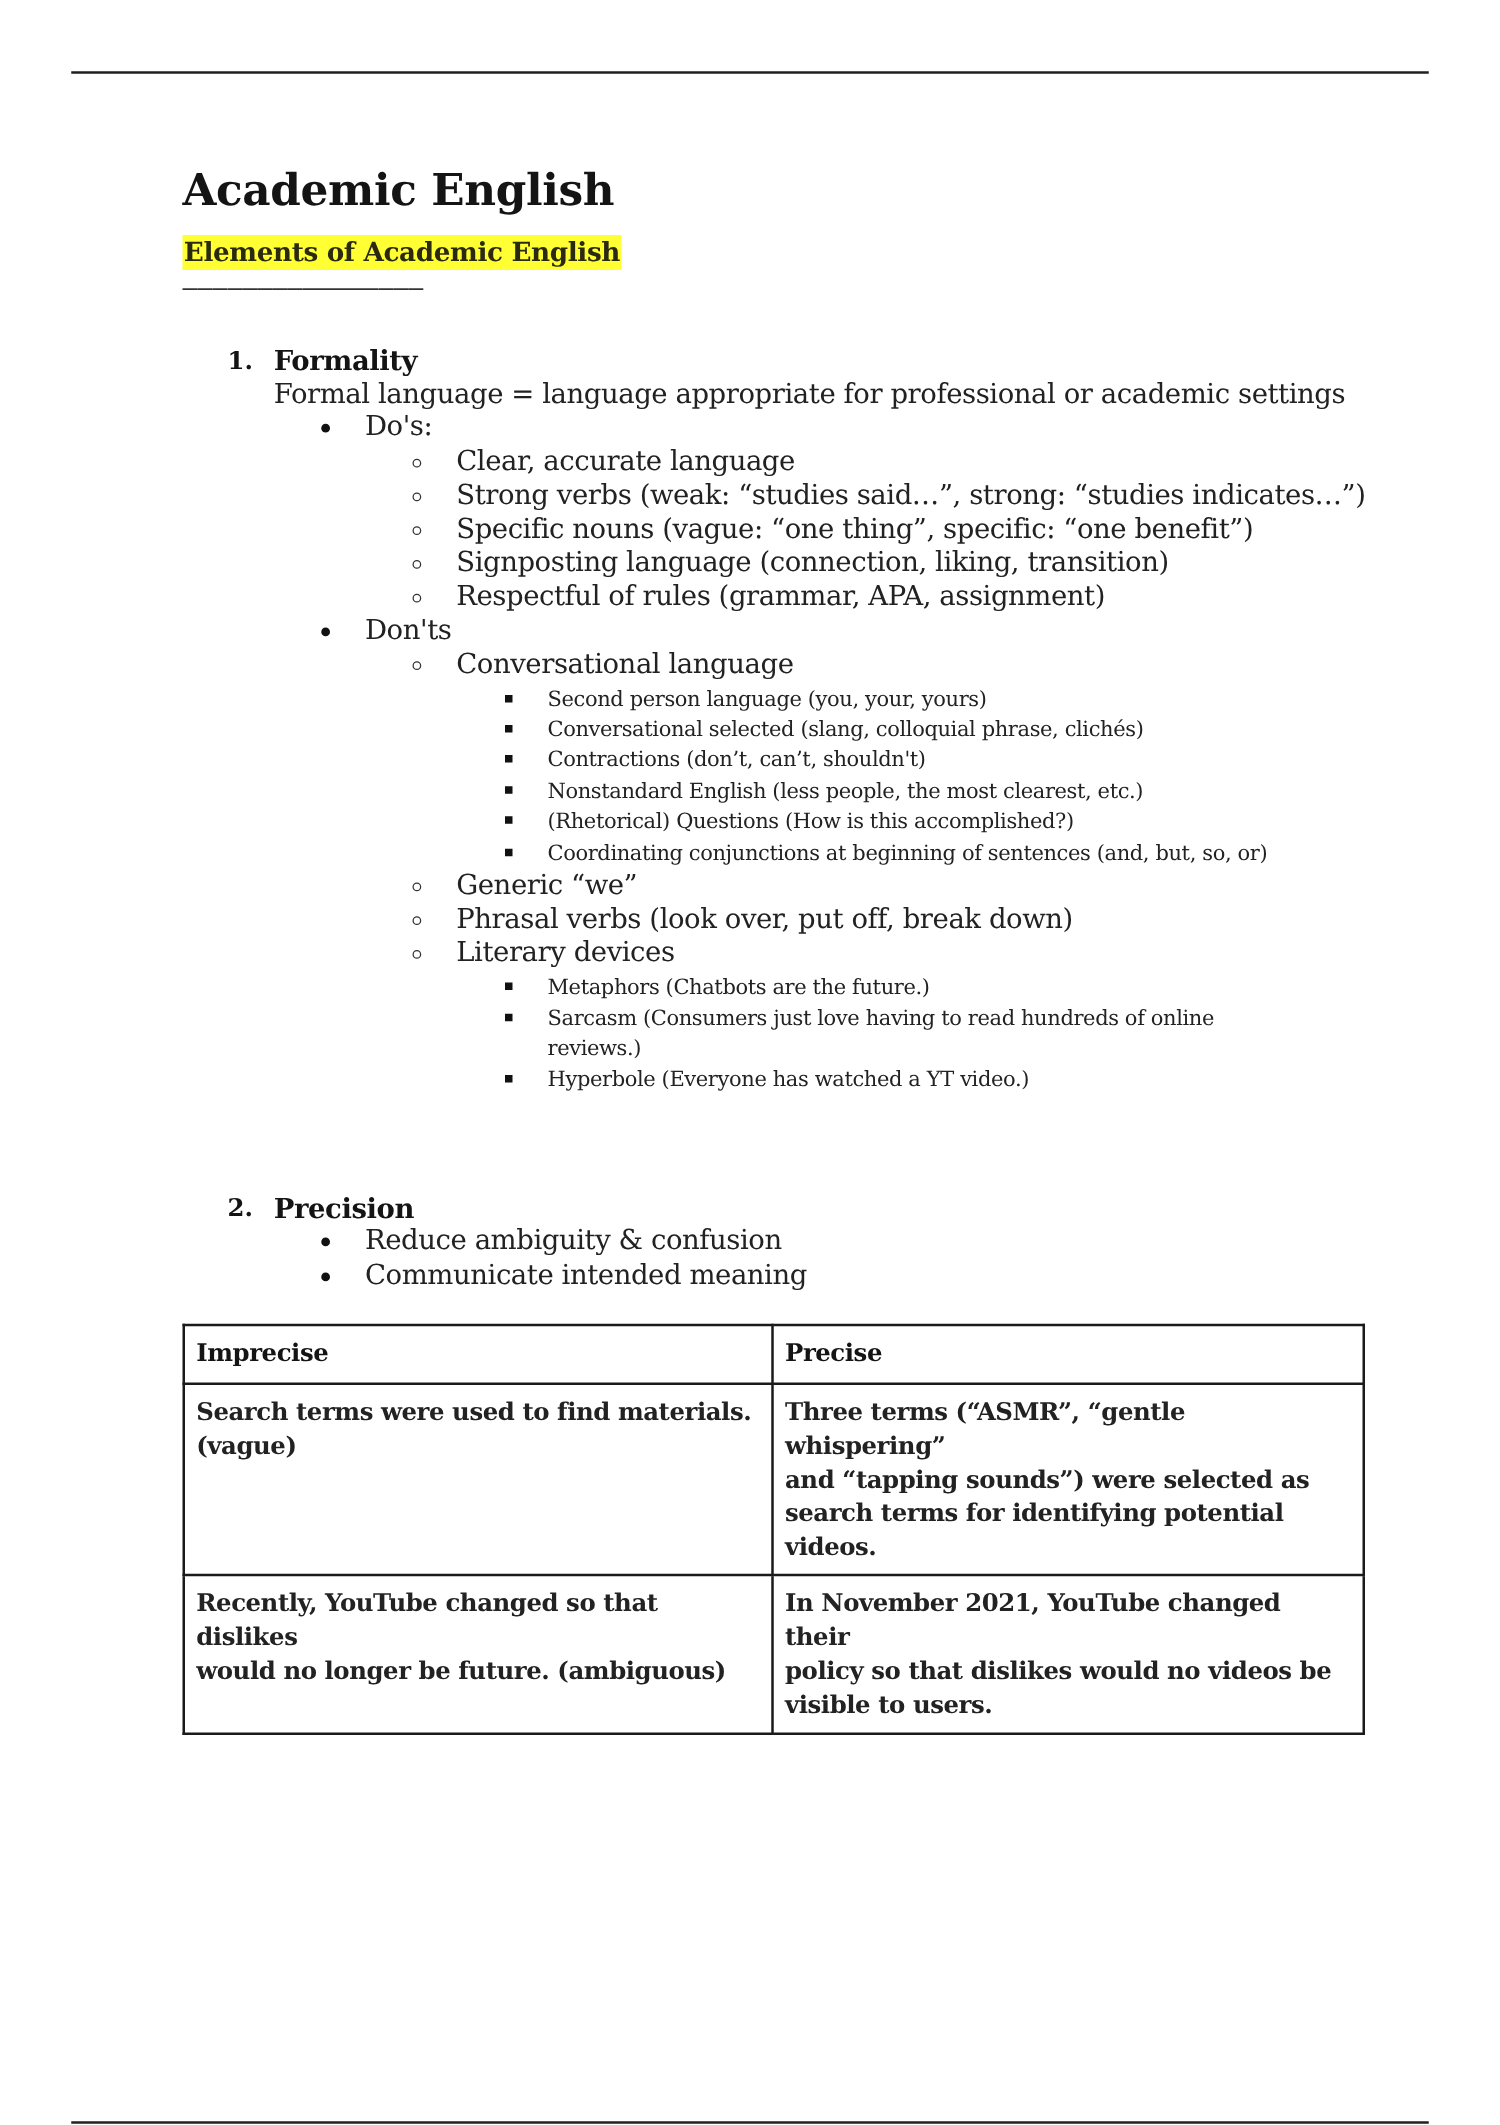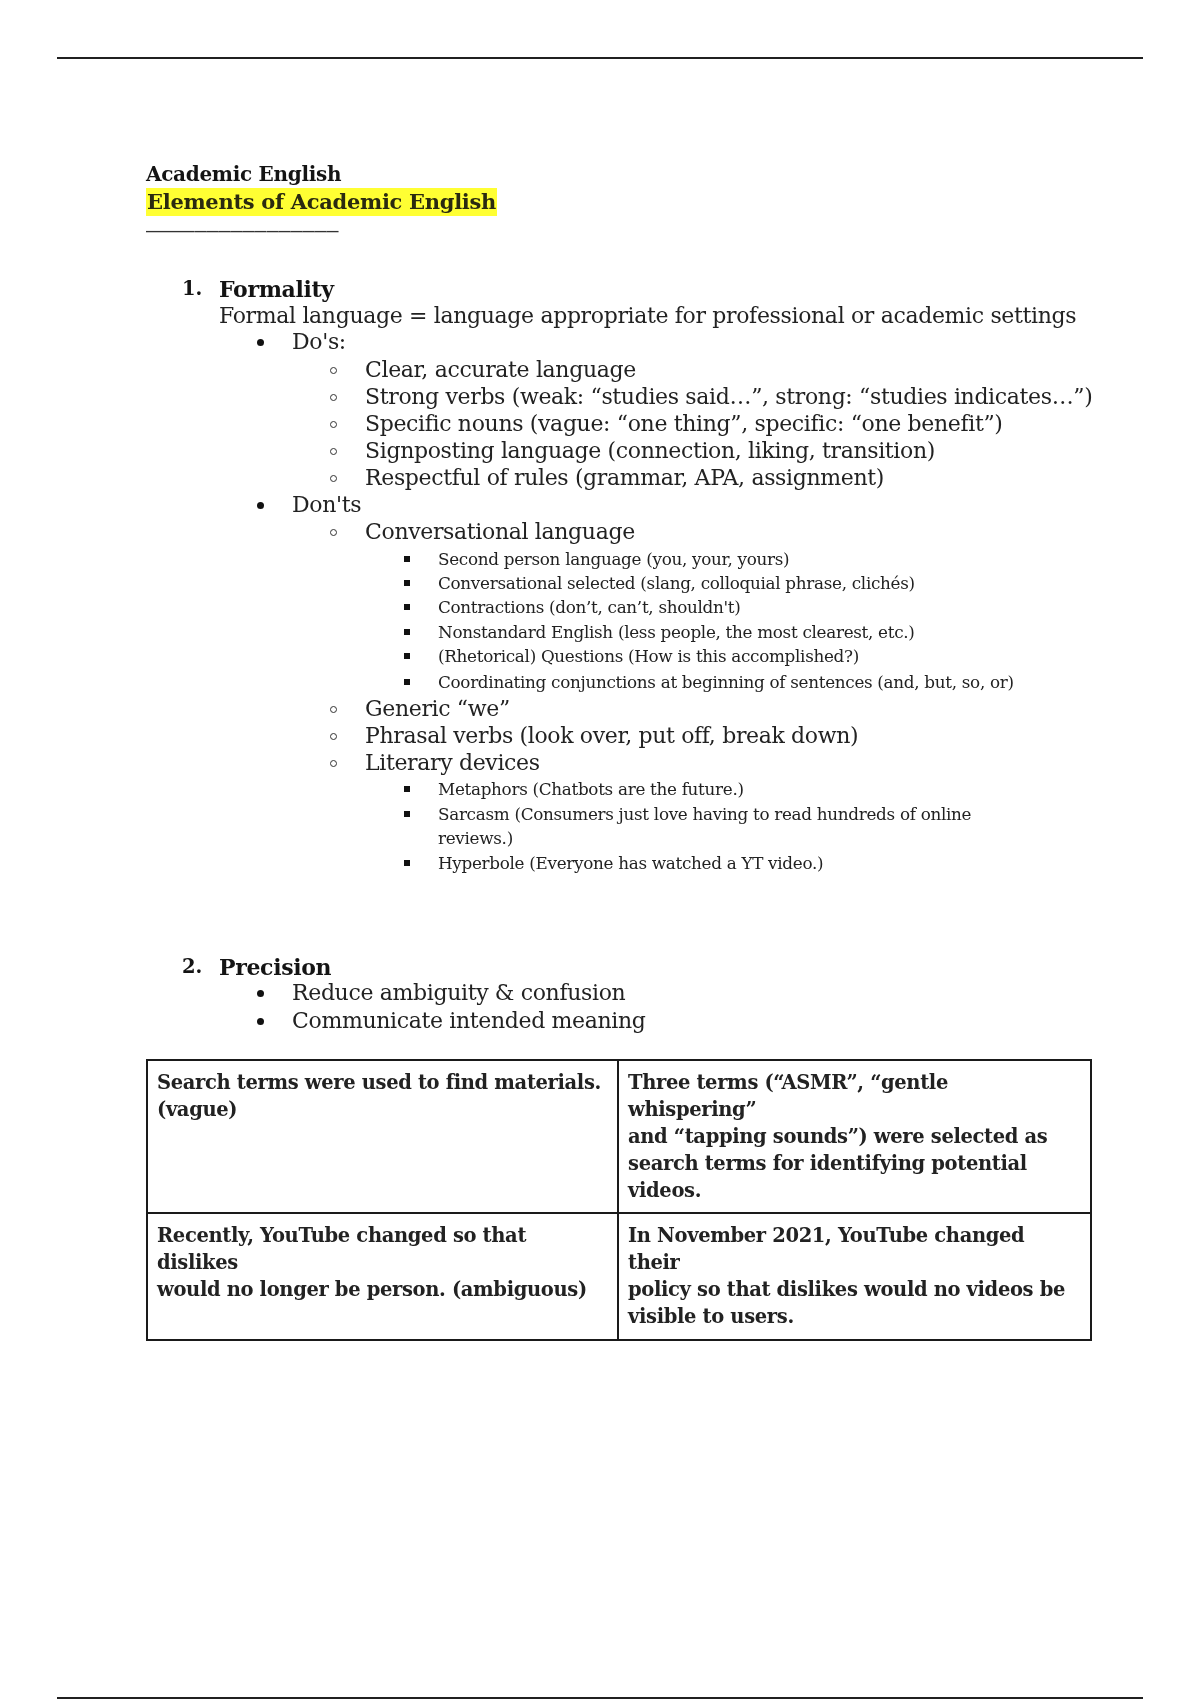--- a/index.html
+++ b/index.html
@@ -27,23 +27,23 @@
 
     .page {
       position: absolute;
       left: 146px;
       top: 0;
       width: 950px;
     }
 
     .title {
       position: absolute;
-      top: 154px;
+      top: 133px;
       left: 0;
-      font-size: 20px;
+      font-size: 35px;
       font-weight: bold;
       letter-spacing: -0.3px;
       color: #141414;
       white-space: nowrap;
       margin: 0;
       line-height: 40px;
     }
     .subtitle {
       position: absolute;
       top: 188px;
@@ -233,36 +233,40 @@
   <span class="dot" style="left:257px; top:1018px;"></span>
   <span class="line" style="left:292px; top:1008px;">Communicate intended meaning</span>
 </div>
 
 <table class="cmp">
   <colgroup>
       <col class="c1">
       <col class="c2">
     </colgroup>
   <tbody>
+      <tr>
+    <th>Imprecise</th>
+    <th>Precise</th>
+  </tr>
   <tr class="r1">
     <td>
       <div>Search terms were used to find materials.</div>
       <div>(vague)</div>
     </td>
     <td>
       <div>Three terms (“ASMR”, “gentle whispering”</div>
       <div>and “tapping sounds”) were selected as</div>
       <div>search terms for identifying potential</div>
       <div>videos.</div>
     </td>
   </tr>
   <tr class="r2">
     <td>
       <div>Recently, YouTube changed so that dislikes</div>
-      <div>would no longer be person. (ambiguous)</div>
+      <div>would no longer be future. (ambiguous)</div>
     </td>
     <td>
       <div>In November 2021, YouTube changed their</div>
       <div>policy so that dislikes would no videos be</div>
       <div>visible to users.</div>
     </td>
   </tr>
 </tbody>
   </table>
 

